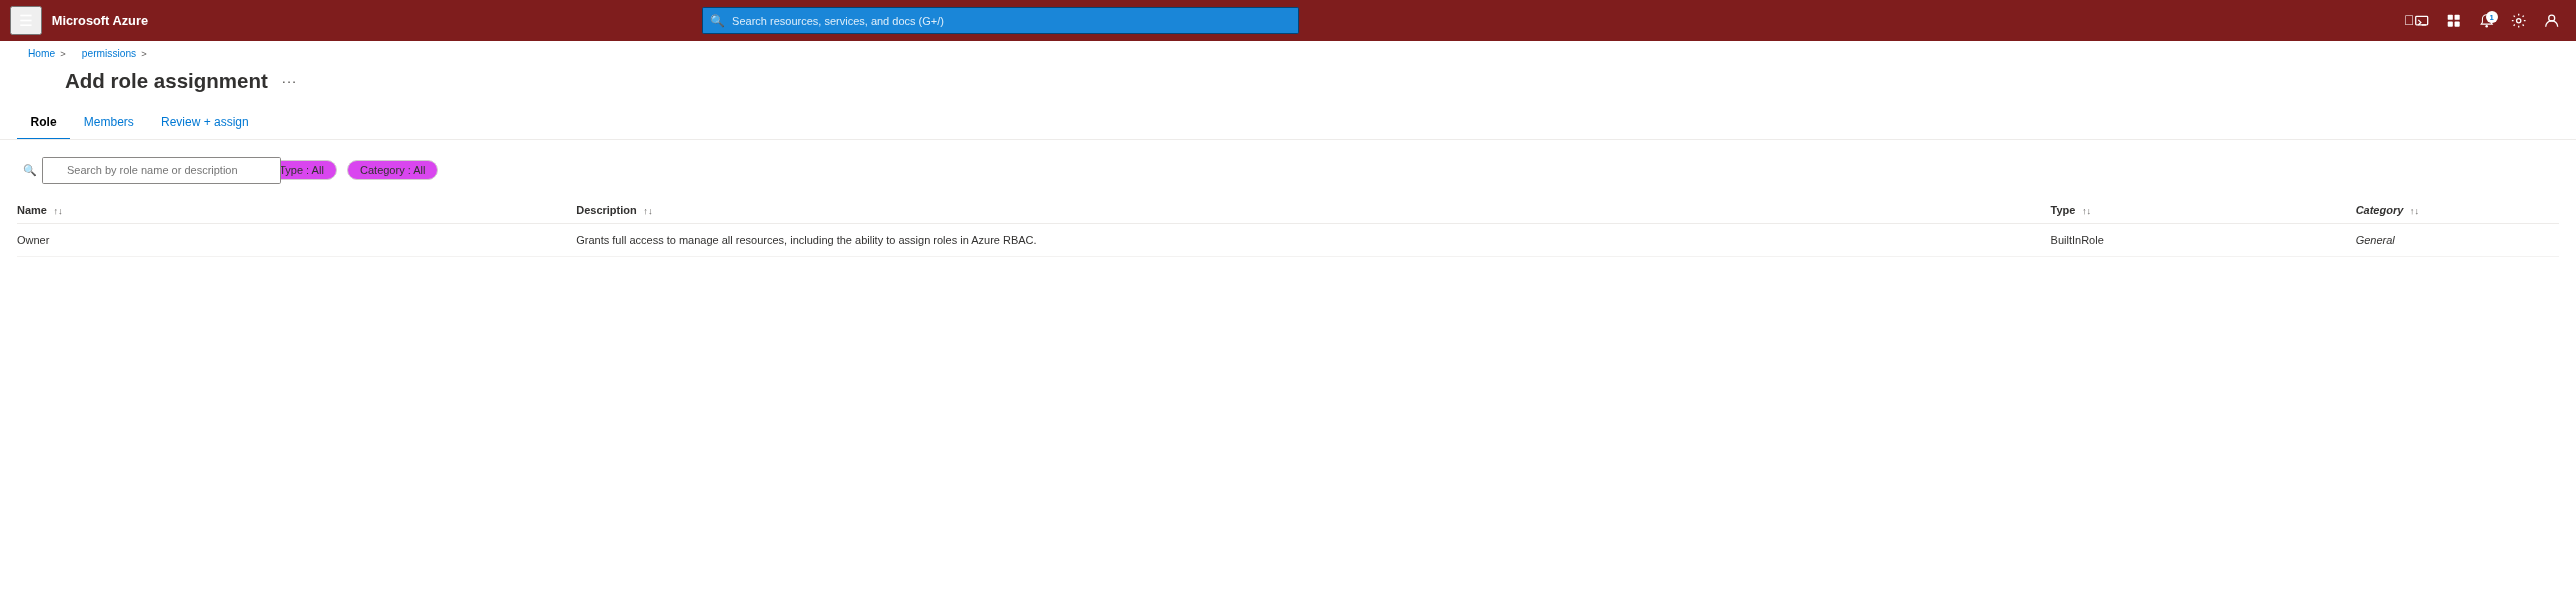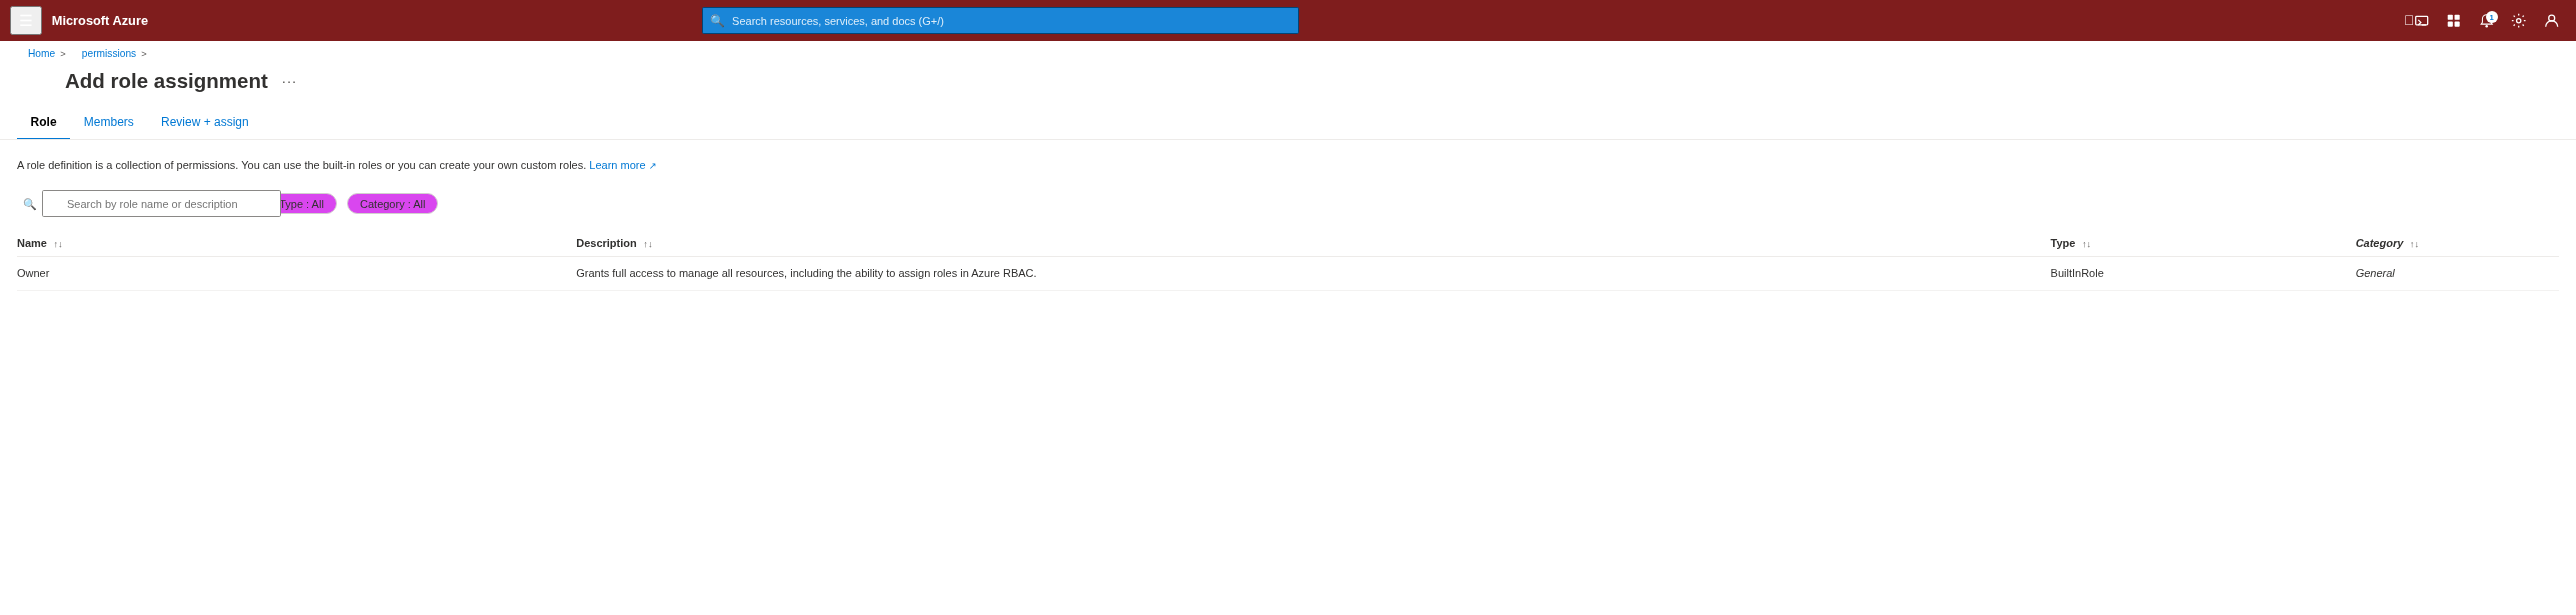--- a/index.html
+++ b/index.html
@@ -315,27 +315,20 @@
   <button class="tab">
     <span>Members</span>
   </button>
   <button class="tab">
     <span>Review + assign</span>
   </button>
 </div>
 
 <div class="content">
 
-  <p class="description-text">
-    <span>A role definition is a collection of permissions. You can use the built-in roles or you can create your own custom roles.</span>
-    <a href="#">
-      <span>Learn more</span>
-      <span class="ext-link-icon">↗</span>
-    </a>
-  </p>
 
   <div class="filters-row">
     <div class="search-box">
       <span class="search-box-icon">🔍</span>
       <input type="text" placeholder="Search by role name or description" style="">
     </div>
     <button class="filter-pill">Type : All</button>
     <button class="filter-pill">Category : All</button>
   </div>
 

